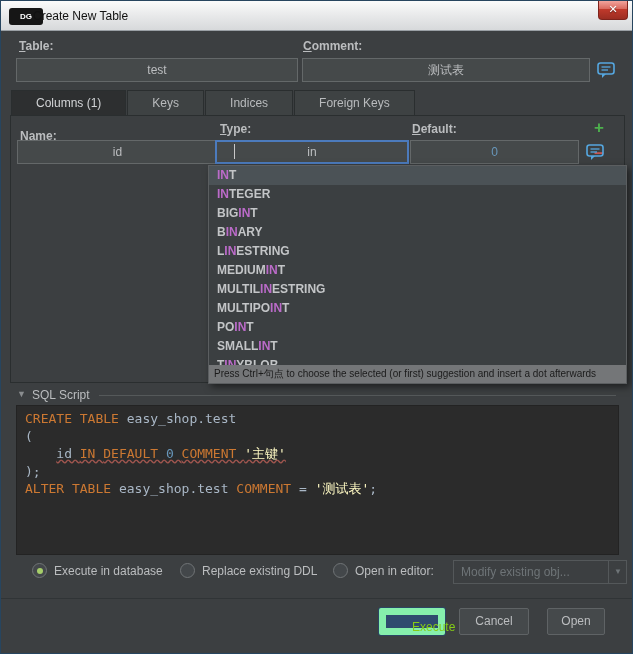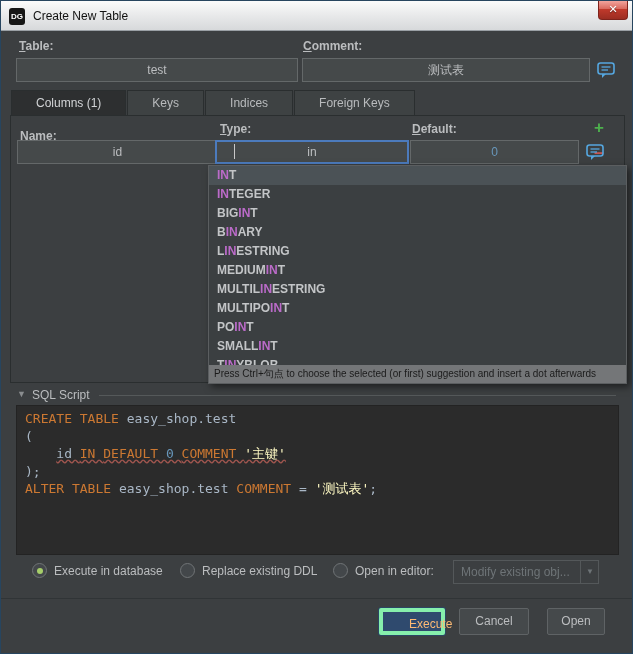--- a/index.html
+++ b/index.html
@@ -10,21 +10,21 @@
     background: #3c3f41; border: 1px solid #27455f;
     overflow: hidden;
   }
   
   .titlebar {
     position: absolute; left:0; top:0; right:0; height:30px;
     background: linear-gradient(#fbfbfb, #e8e9ea 50%, #d7d9db);
     border-bottom: 1px solid #9aa0a5;
   }
   .app-icon {
-    position:absolute; left:8px; top:7px; width:16px; height:17px;
+    position:absolute; left:8px; top:7px; width:34px; height:17px;
     background:#161616; border-radius:3px; color:#fff;
     font-size:8px; font-weight:bold; text-align:center; line-height:17px;
   }
   .title { position:absolute; left:32px; top:8px; font-size:12px; color:#111; }
   .close-btn {
     position:absolute; left:597px; top:0; width:30px; height:19px;
     background: linear-gradient(#f2a49c, #d9675c 45%, #c0392b 46%, #9c2d22);
     border:1px solid #7e231c; border-top:none; border-radius:0 0 4px 4px;
     color:#fff; text-align:center; font-size:11px; line-height:17px; cursor:pointer;
     text-shadow:0 1px 1px rgba(0,0,0,.5);
@@ -91,34 +91,34 @@
   .radio-item:nth-child(1){ left:31px; }
   .radio-item:nth-child(2){ left:179px; }
   .radio-item:nth-child(3){ left:332px; }
   .radio {
     width:15px; height:15px; border-radius:50%; background:#43474a;
     border:1px solid #707476; display:inline-block; margin-right:7px; flex:none;
   }
   .radio.on::after { content:''; display:block; width:6px; height:6px; border-radius:50%; background:#a6ce6a; margin:3.5px; }
   .radio-item span.rlabel { font-size:12px; color:#bbbdbf; }
   .combo {
-    position:absolute; left:452px; top:559px; width:146px; height:24px;
+    position:absolute; left:452px; top:559px; width:174px; height:24px;
     background:#3c3f41; border:1px solid #54585a; color:#6e7477;
     font-size:12px; line-height:22px; padding:0 4px 0 7px;
     display:flex; justify-content:space-between; overflow:hidden; white-space:nowrap;
   }
   .combo .arrow { color:#6e7477; font-size:8px; line-height:22px; border-left:1px solid #54585a; padding-left:5px; margin-left:4px; }
   .bottom-sep { position:absolute; left:0; right:0; top:597px; height:1px; background:#303436; }
   
   .btn {
     position:absolute; top:607px; height:27px; border-radius:2px;
     background:#45494b; border:1px solid #5f6365; color:#bbbdbf;
     font-size:12px; text-align:center; line-height:25px; cursor:pointer;
   }
-  .btn.default { background:#2f4a6e; border:4px solid #86efac; color:#fdba74; box-shadow:0 0 0 1px #2b4563;padding-left:26px; }
+  .btn.default { background:#2f4a6e; border:7px solid #86efac; color:#84cc16; box-shadow:0 0 0 1px #2b4563;padding-left:26px; }
 </style>
 </head>
 <body>
 
 <div class="window">
 
   <div class="titlebar">
     <div class="app-icon">DG</div>
     <div class="title">Create New Table</div>
     <div class="close-btn">

